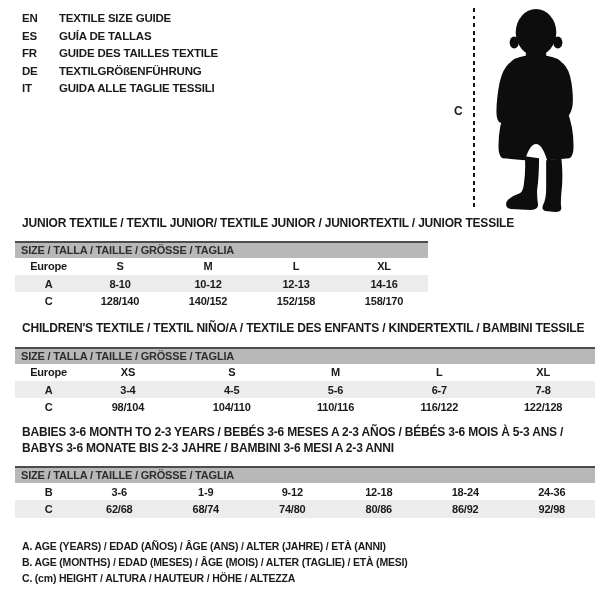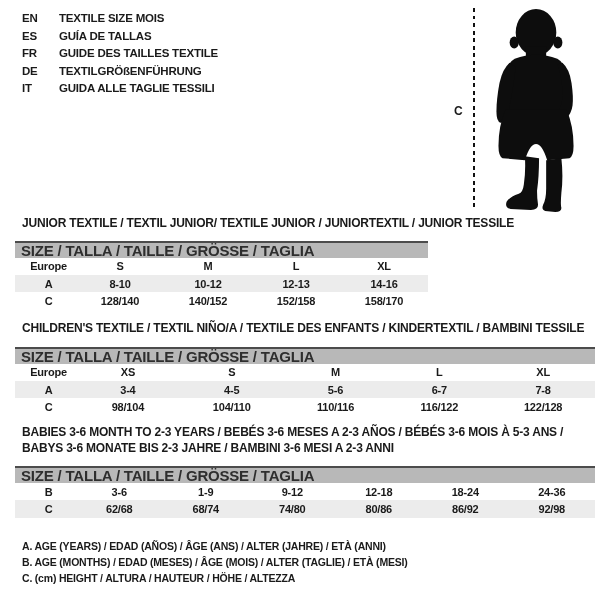--- a/index.html
+++ b/index.html
@@ -28,39 +28,39 @@
   .section{position:absolute;left:15px;}
   #sec-junior{top:216px;width:413px;}
   #sec-children{top:321px;width:580px;}
   #sec-babies{top:425px;width:580px;}
   .sec-title{font-size:12px;line-height:15.5px;padding-left:7px;white-space:nowrap;}
   #sec-junior .table-wrap{margin-top:9px;}
   #sec-children .table-wrap{margin-top:10px;}
   #sec-babies .table-wrap{margin-top:10px;}
   .size-bar{
     background:#b8b8b8;border-top:2px solid #4c4c4c;
-    height:15px;line-height:15px;font-size:15px;color:#2e2e2e;
+    height:15px;line-height:15px;font-size:11px;color:#2e2e2e;
     padding-left:6px;
   }
   .trow{display:flex;height:17.4px;align-items:center;font-size:11px;}
   .trow.shaded{background:#ececec;}
   .tlabel{flex:0 0 55px;padding-left:6px;text-align:center;}
   .tcell{flex:1;text-align:center;}
 
   
   .footnotes{position:absolute;left:22px;top:539px;}
   .footnote{font-size:10.5px;line-height:15.8px;white-space:nowrap;}
 </style>
 </head>
 <body>
 
 <div class="lang-list">
     <div class="lang-row">
       <span class="lang-code">EN</span>
-      <span class="lang-label">TEXTILE SIZE MOIS</span>
+      <span class="lang-label">TEXTILE SIZE GUIDE</span>
     </div>
     <div class="lang-row">
       <span class="lang-code">ES</span>
       <span class="lang-label">GUÍA DE TALLAS</span>
     </div>
     <div class="lang-row">
       <span class="lang-code">FR</span>
       <span class="lang-label">GUIDE DES TAILLES TEXTILE</span>
     </div>
     <div class="lang-row">

